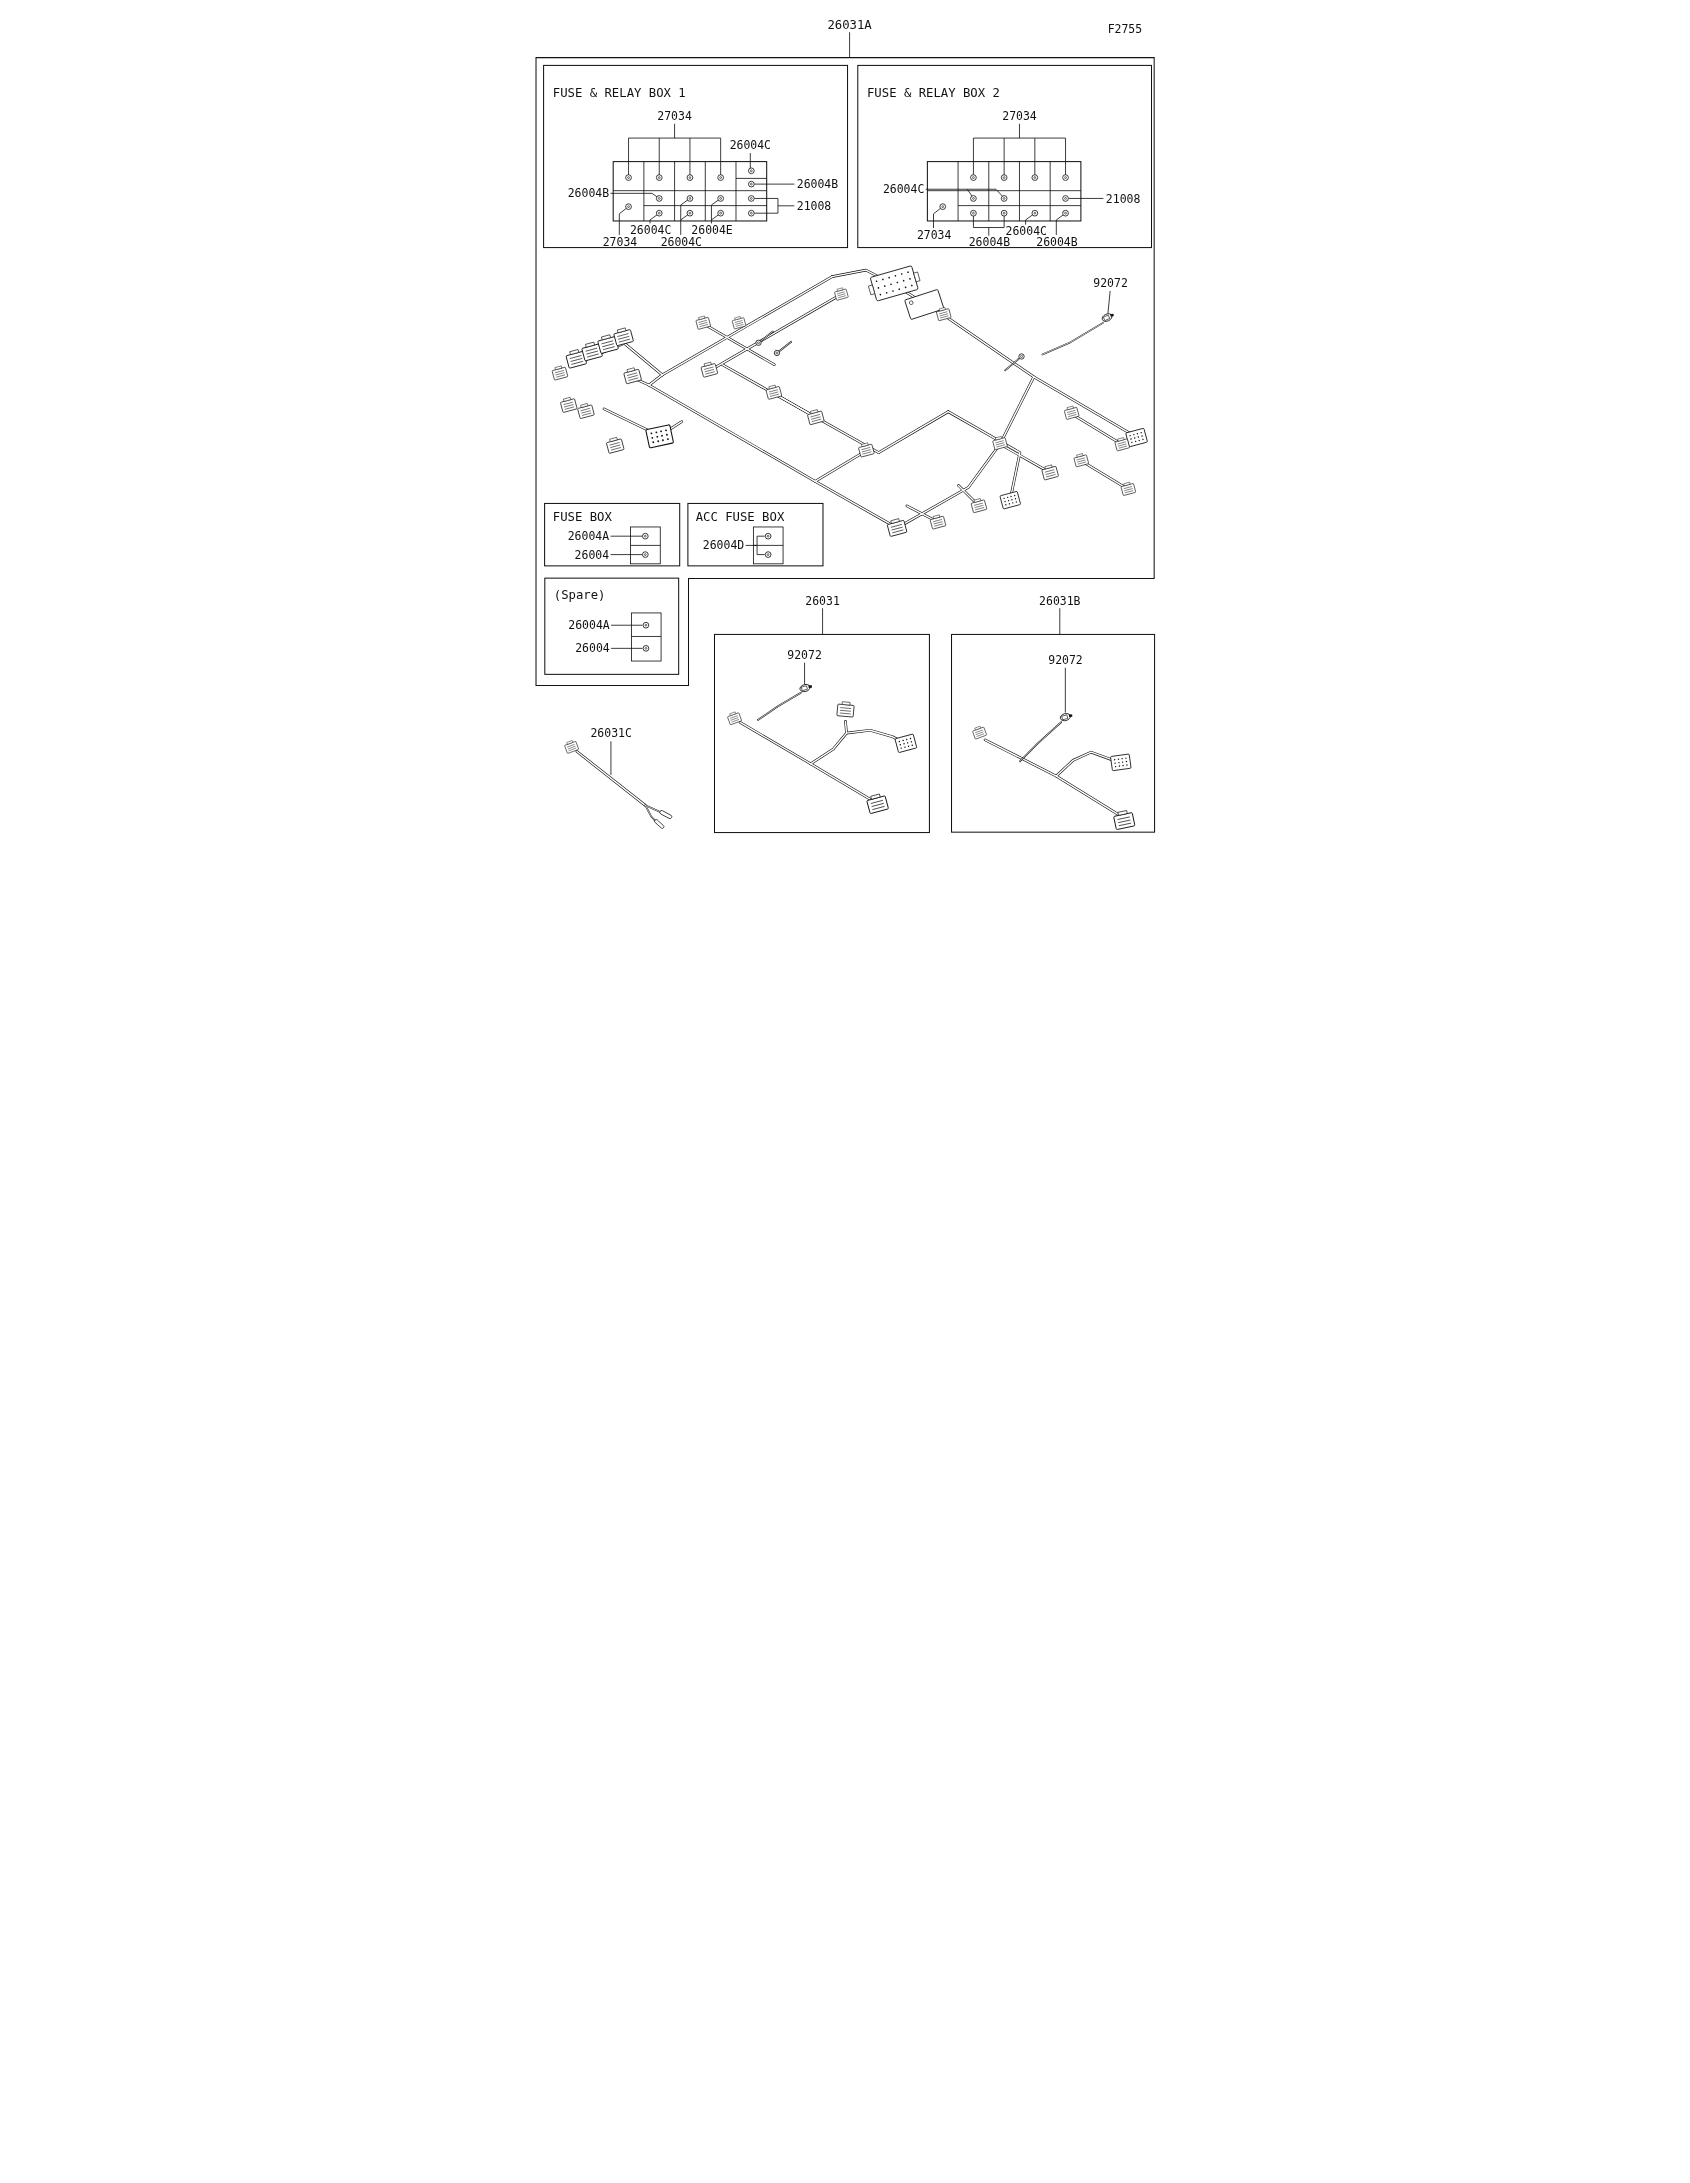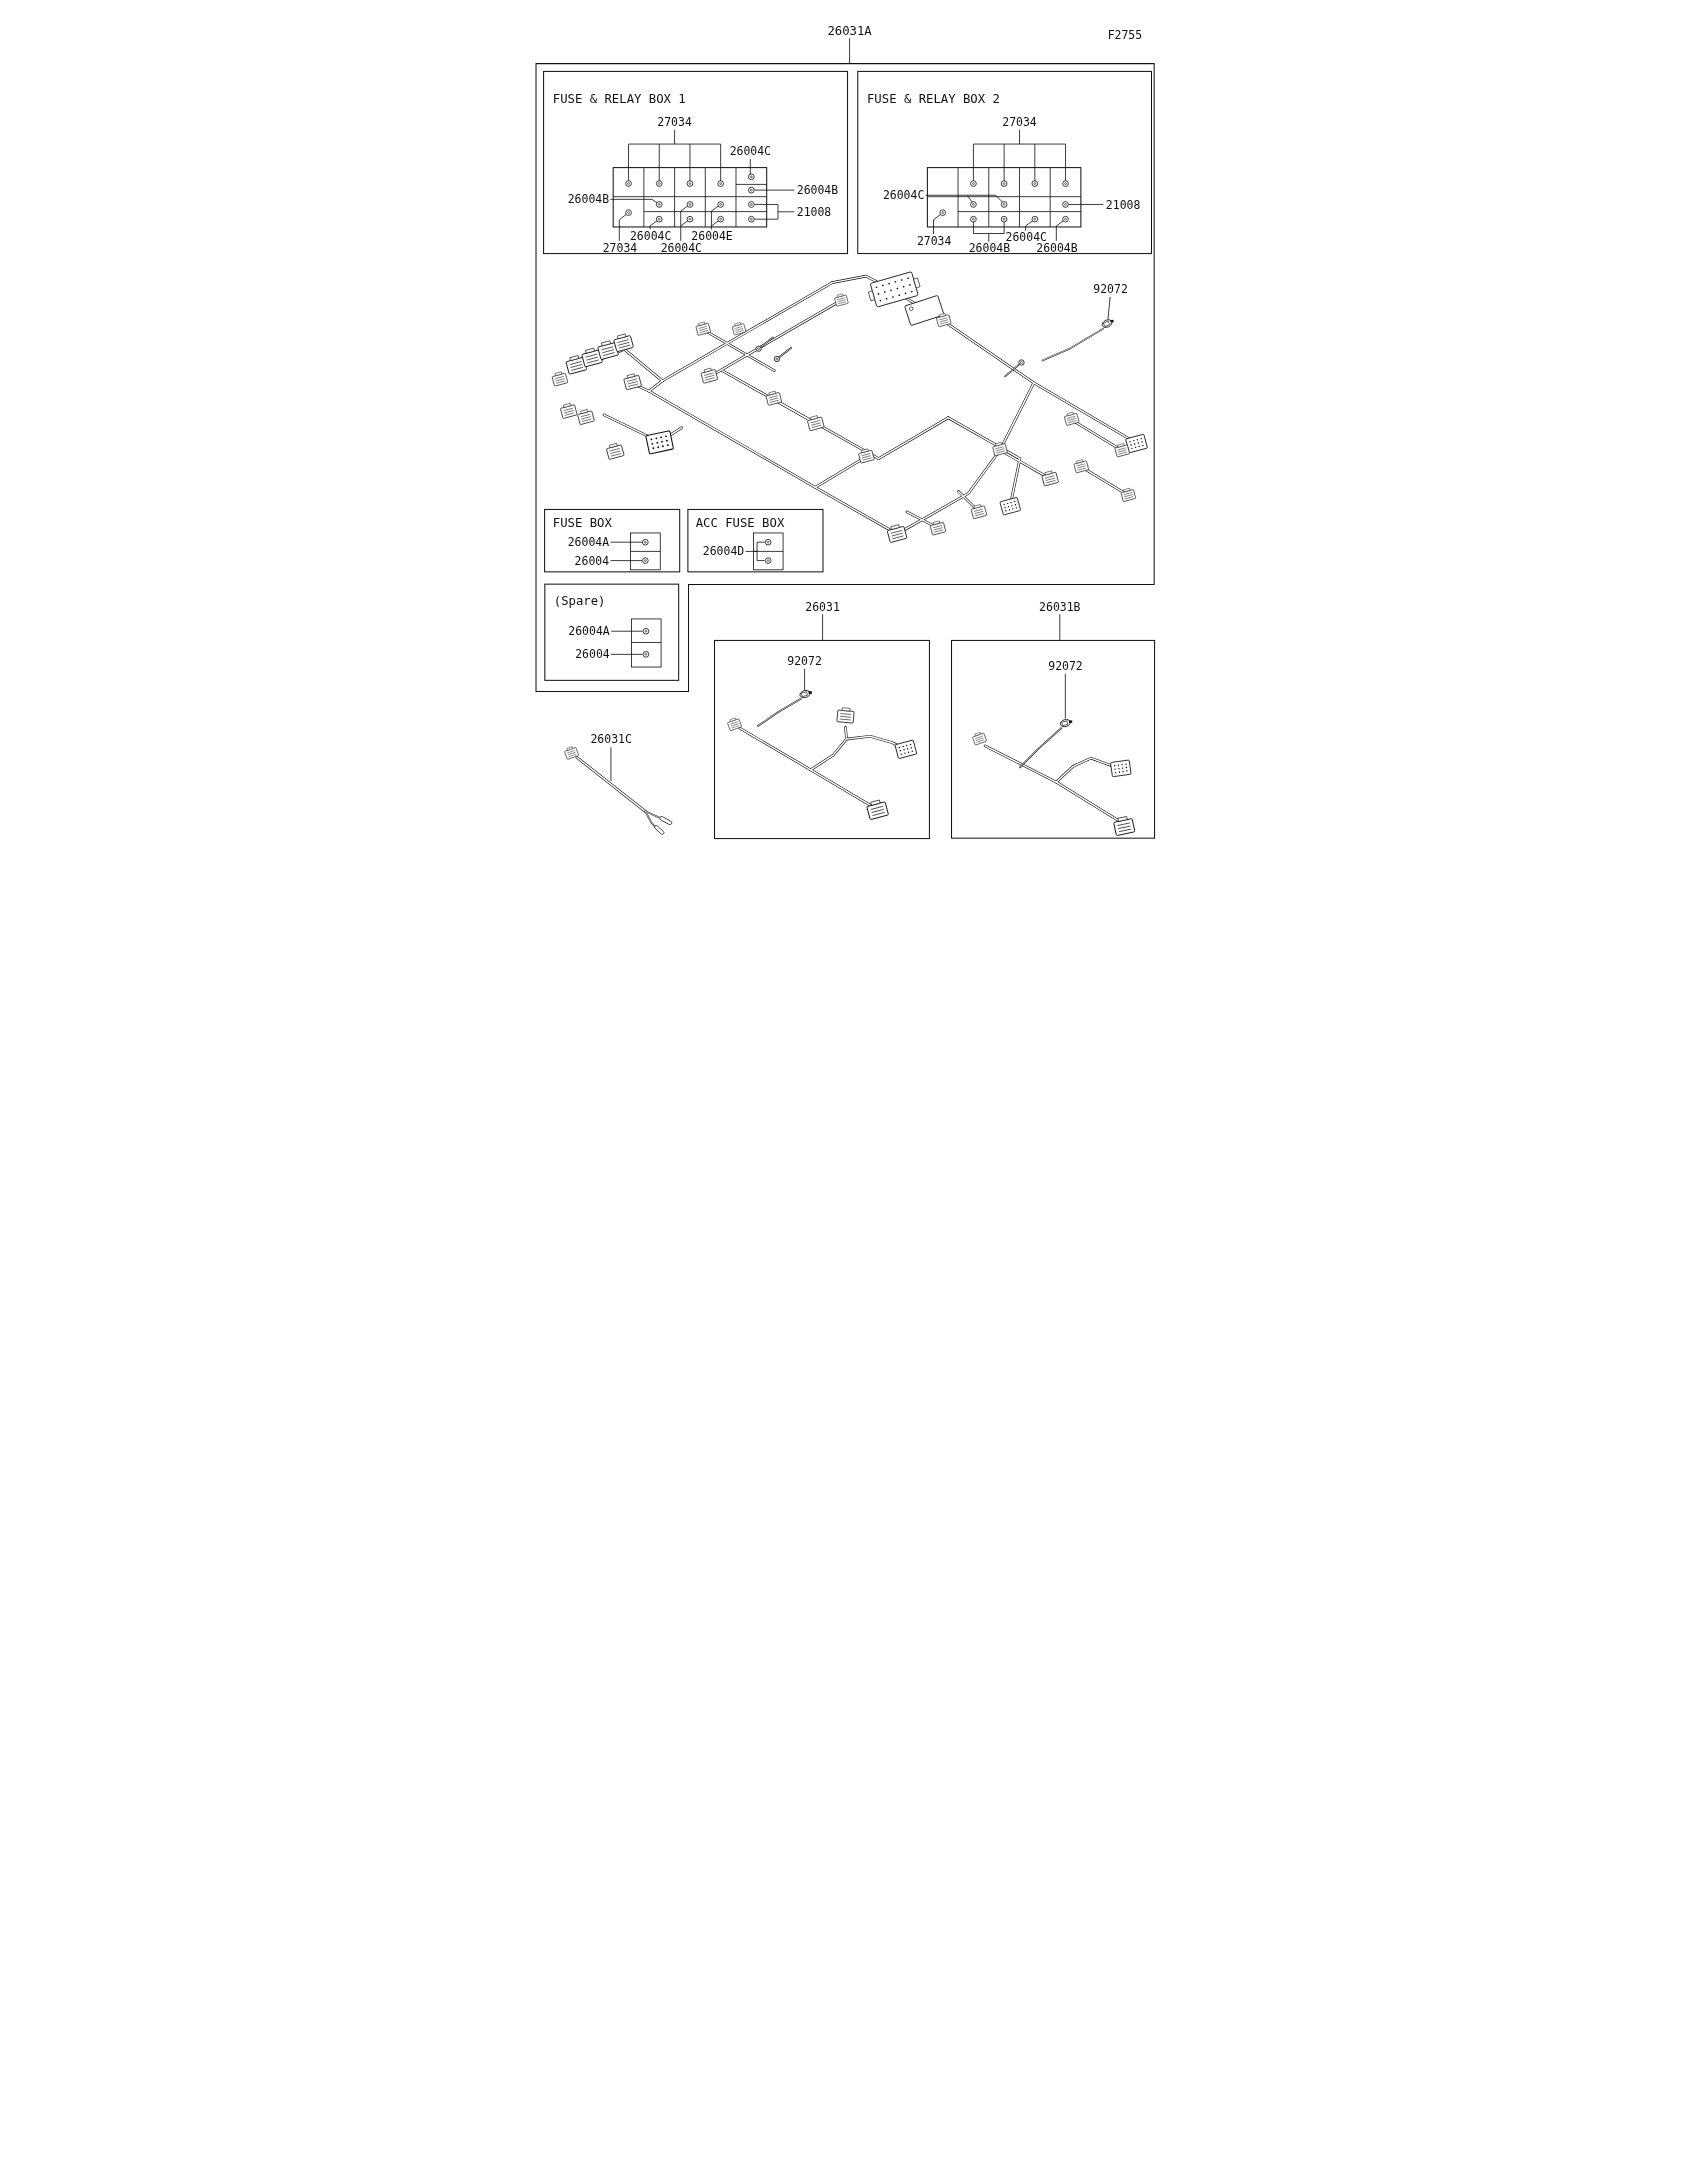--- a/index.html
+++ b/index.html
@@ -1,16 +1,16 @@
 <!DOCTYPE html>
 <html style="font-size:8.5px"><head>
 <meta charset="utf-8">
 <style>
   html,body{margin:0;padding:0;background:#ffffff;}
-  .page{width:100%;max-width:655px;margin:10px auto;background:#fff;}
+  .page{width:100%;max-width:655px;margin:4px auto;background:#fff;}
   svg{display:block;width:100%;height:auto;background:#fff;}
   text{font-family:"DejaVu Sans Mono","Liberation Mono",monospace;fill:#111;}
   .t56{font-size:56px;}
   .t60{font-size:60px;}
   .ln{fill:none;stroke:#111;stroke-width:4;}
   .ln5{fill:none;stroke:#111;stroke-width:5;}
   .frame{fill:none;stroke:#111;stroke-width:5;}
   .tb{fill:none;stroke:#111;stroke-width:13;stroke-linecap:round;stroke-linejoin:round;}
   .tw{fill:none;stroke:#fff;stroke-width:7;stroke-linecap:round;stroke-linejoin:round;}
   .nb{fill:none;stroke:#111;stroke-width:8;stroke-linecap:round;stroke-linejoin:round;}

